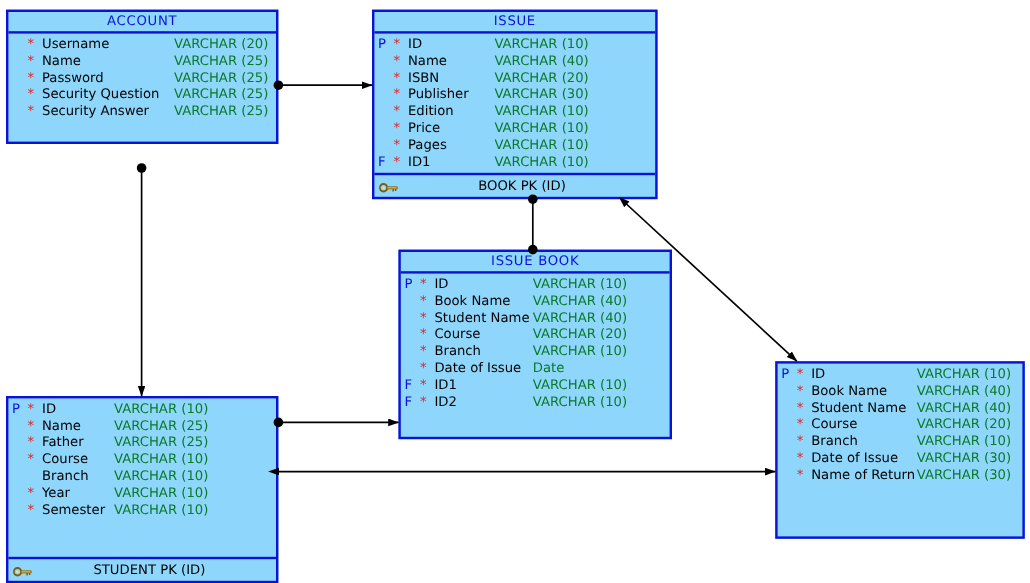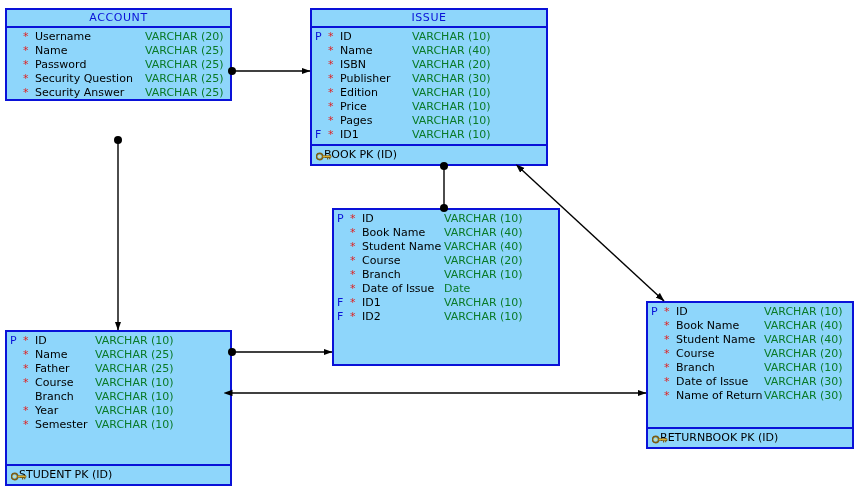--- a/index.html
+++ b/index.html
@@ -79,20 +79,21 @@
     bottom: 0;
     box-sizing: border-box;
     border-top: 2px solid #0a12d8;
     height: 20px;
     line-height: 18px;
     font-size: 11px;
     color: #000000;
     padding-left: 12px;
     white-space: nowrap;
     overflow: hidden;
+    text-align: center;
   }
   .key-icon {
     position: absolute;
     left: 4px;
     top: 4px;
     width: 16px;
     height: 11px;
   }
   .connectors {
     position: absolute;
@@ -128,21 +129,21 @@
         <line x1="232" y1="71" x2="310" y2="71" stroke="#000000" stroke-width="1.4" marker-start="url(#dotStart)" marker-end="url(#arrowEnd)"></line>
         <line x1="118" y1="140" x2="118" y2="330" stroke="#000000" stroke-width="1.4" marker-start="url(#dotStart)" marker-end="url(#arrowEnd)"></line>
         <line x1="444" y1="166" x2="444" y2="208" stroke="#000000" stroke-width="1.4" marker-start="url(#dotStart)" marker-end="url(#dotEnd)"></line>
         <line x1="522" y1="170" x2="664" y2="301" stroke="#000000" stroke-width="1.4" marker-start="url(#arrowStart)" marker-end="url(#arrowEnd)"></line>
         <line x1="232" y1="352" x2="332" y2="352" stroke="#000000" stroke-width="1.4" marker-start="url(#dotStart)" marker-end="url(#arrowEnd)"></line>
         <line x1="232" y1="393" x2="646" y2="393" stroke="#000000" stroke-width="1.4" marker-start="url(#arrowStart)" marker-end="url(#arrowEnd)"></line>
       </g>
   </svg>
 
   <div id="entities-layer">
-      <div class="entity" style="left: 5px; top: 8px; width: 227px; height: 93px;">
+      <div class="entity" style="left: 5px; top: 8px; width: 227px; height: 112px;">
         <div class="entity-title">ACCOUNT</div>
         <div class="attr-list">
           <div class="attr-row">
             <span class="key-col"></span>
             <span class="req-col">*</span>
             <span class="attr-name">Username</span>
             <span class="attr-type" style="left: 138px;">VARCHAR (20)</span>
           </div>
           <div class="attr-row">
             <span class="key-col"></span>
@@ -223,20 +224,21 @@
           </div>
         </div>
         <div class="entity-footer"><span class="key-icon"><svg viewBox="0 0 16 11" width="16" height="11">
               <circle cx="3.6" cy="5.5" r="3.1" fill="none" stroke="#7a5c12" stroke-width="1.6"></circle>
               <circle cx="3.6" cy="5.5" r="1.1" fill="#f5e27a"></circle>
               <path d="M6.4,4.7 L15,4.7 L15,6.4 L6.4,6.4 z" fill="#f5c53a" stroke="#7a5c12" stroke-width="0.7"></path>
               <path d="M11.6,6.4 L11.6,8.6 M13.7,6.4 L13.7,8.2" stroke="#7a5c12" stroke-width="1.2"></path>
             </svg></span><span>BOOK PK (ID)</span></div>
       </div>
       <div class="entity" style="left: 332px; top: 208px; width: 228px; height: 158px;">
+        <div class="entity-title">ISSUE BOOK</div>
         <div class="attr-list">
           <div class="attr-row">
             <span class="key-col">P</span>
             <span class="req-col">*</span>
             <span class="attr-name">ID</span>
             <span class="attr-type" style="left: 110px;">VARCHAR (10)</span>
           </div>
           <div class="attr-row">
             <span class="key-col"></span>
             <span class="req-col">*</span>
@@ -371,22 +373,16 @@
             <span class="attr-name">Date of Issue</span>
             <span class="attr-type" style="left: 116px;">VARCHAR (30)</span>
           </div>
           <div class="attr-row">
             <span class="key-col"></span>
             <span class="req-col">*</span>
             <span class="attr-name">Name of Return</span>
             <span class="attr-type" style="left: 116px;">VARCHAR (30)</span>
           </div>
         </div>
-        <div class="entity-footer"><span class="key-icon"><svg viewBox="0 0 16 11" width="16" height="11">
-              <circle cx="3.6" cy="5.5" r="3.1" fill="none" stroke="#7a5c12" stroke-width="1.6"></circle>
-              <circle cx="3.6" cy="5.5" r="1.1" fill="#f5e27a"></circle>
-              <path d="M6.4,4.7 L15,4.7 L15,6.4 L6.4,6.4 z" fill="#f5c53a" stroke="#7a5c12" stroke-width="0.7"></path>
-              <path d="M11.6,6.4 L11.6,8.6 M13.7,6.4 L13.7,8.2" stroke="#7a5c12" stroke-width="1.2"></path>
-            </svg></span><span>RETURNBOOK PK (ID)</span></div>
       </div>
     </div>
 
 </div>
 
 </body></html>

